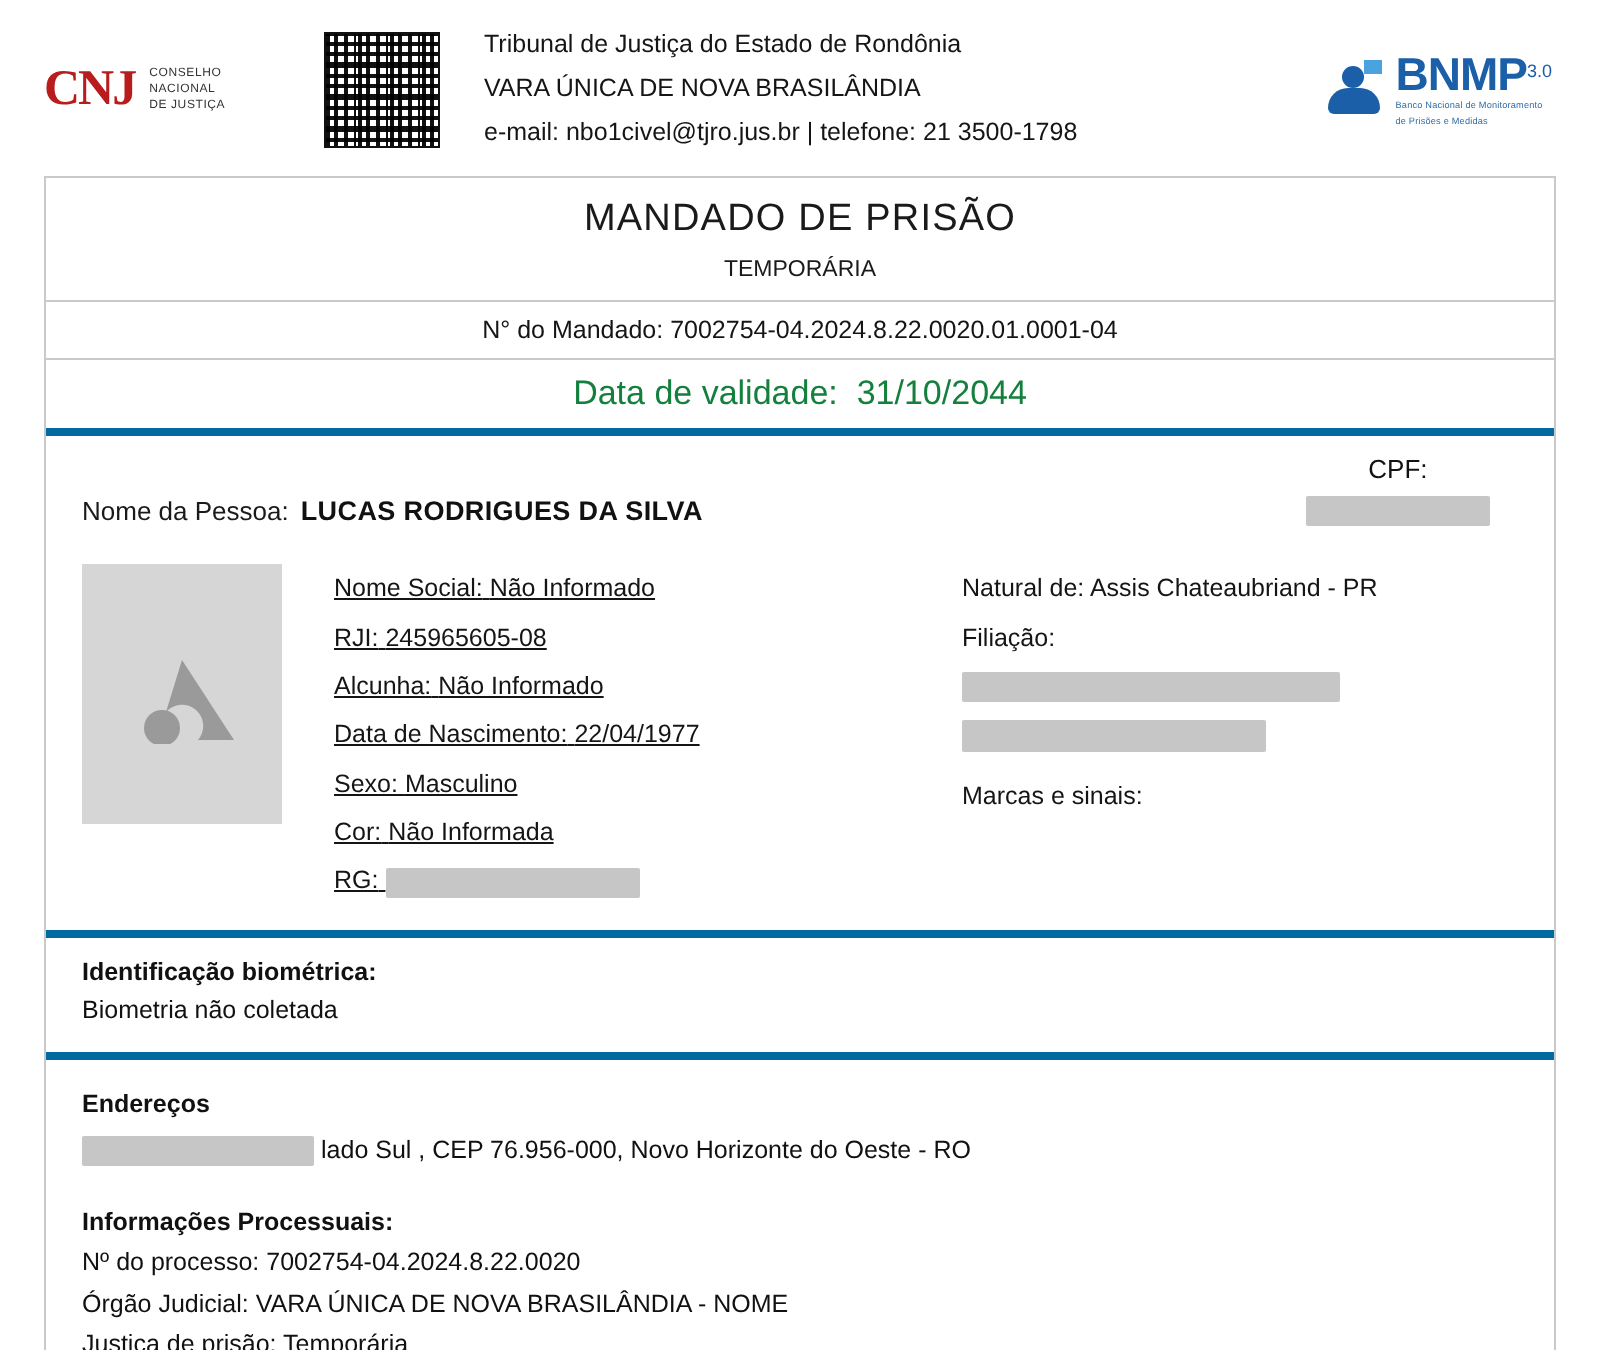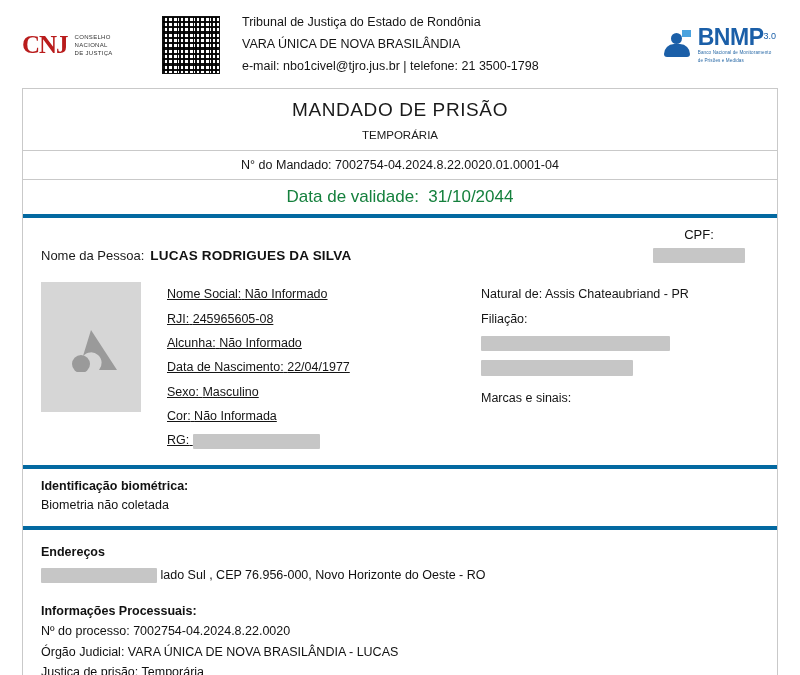--- a/index.html
+++ b/index.html
@@ -392,21 +392,21 @@
         </div>
 
         <div class="hd proc-head">Informações Processuais:</div>
 
         <div class="proc-line">
           <span>Nº do processo:</span>
           <span>7002754-04.2024.8.22.0020</span>
         </div>
         <div class="proc-line">
           <span>Órgão Judicial:</span>
-          <span>VARA ÚNICA DE NOVA BRASILÂNDIA - LUCAS</span>
+          <span>VARA ÚNICA DE NOVA BRASILÂNDIA - NOME</span>
         </div>
         <div class="proc-line">
           <span>Justiça de prisão:</span>
           <span>Temporária</span>
         </div>
         <div class="proc-line">
           <span>Tipificação Penal:</span>
           <span></span>
         </div>
         <div class="proc-line">

